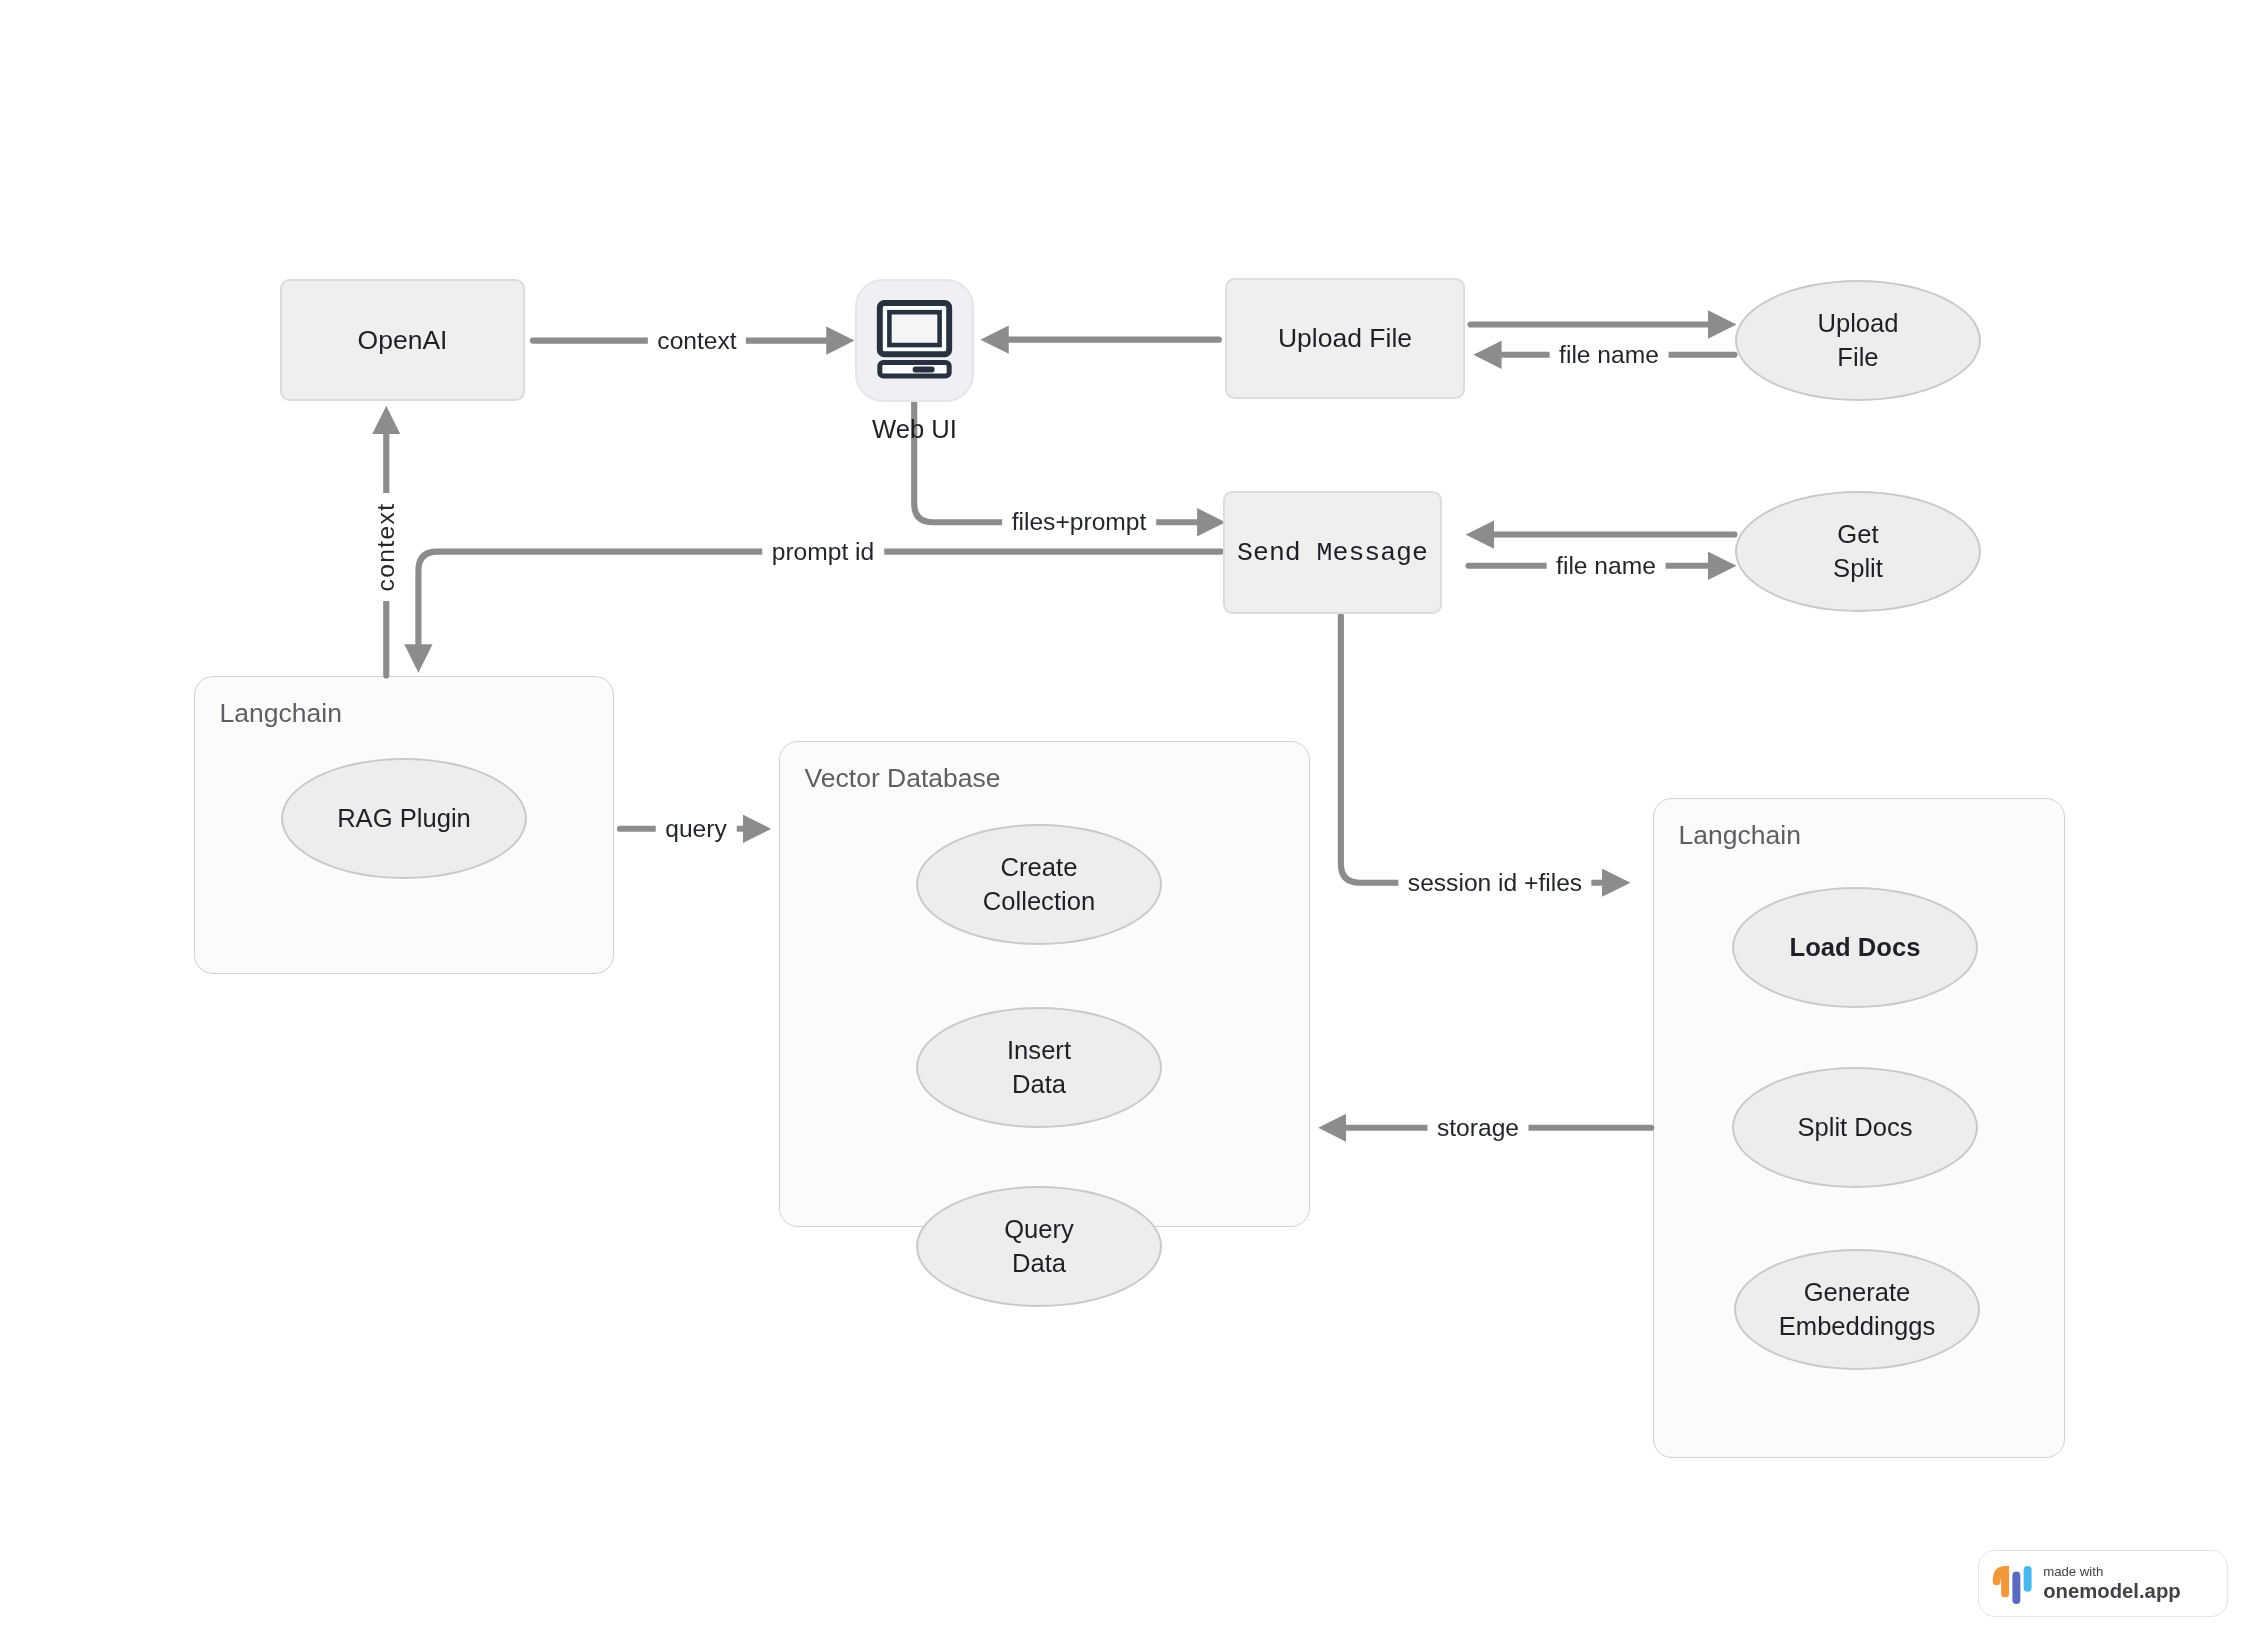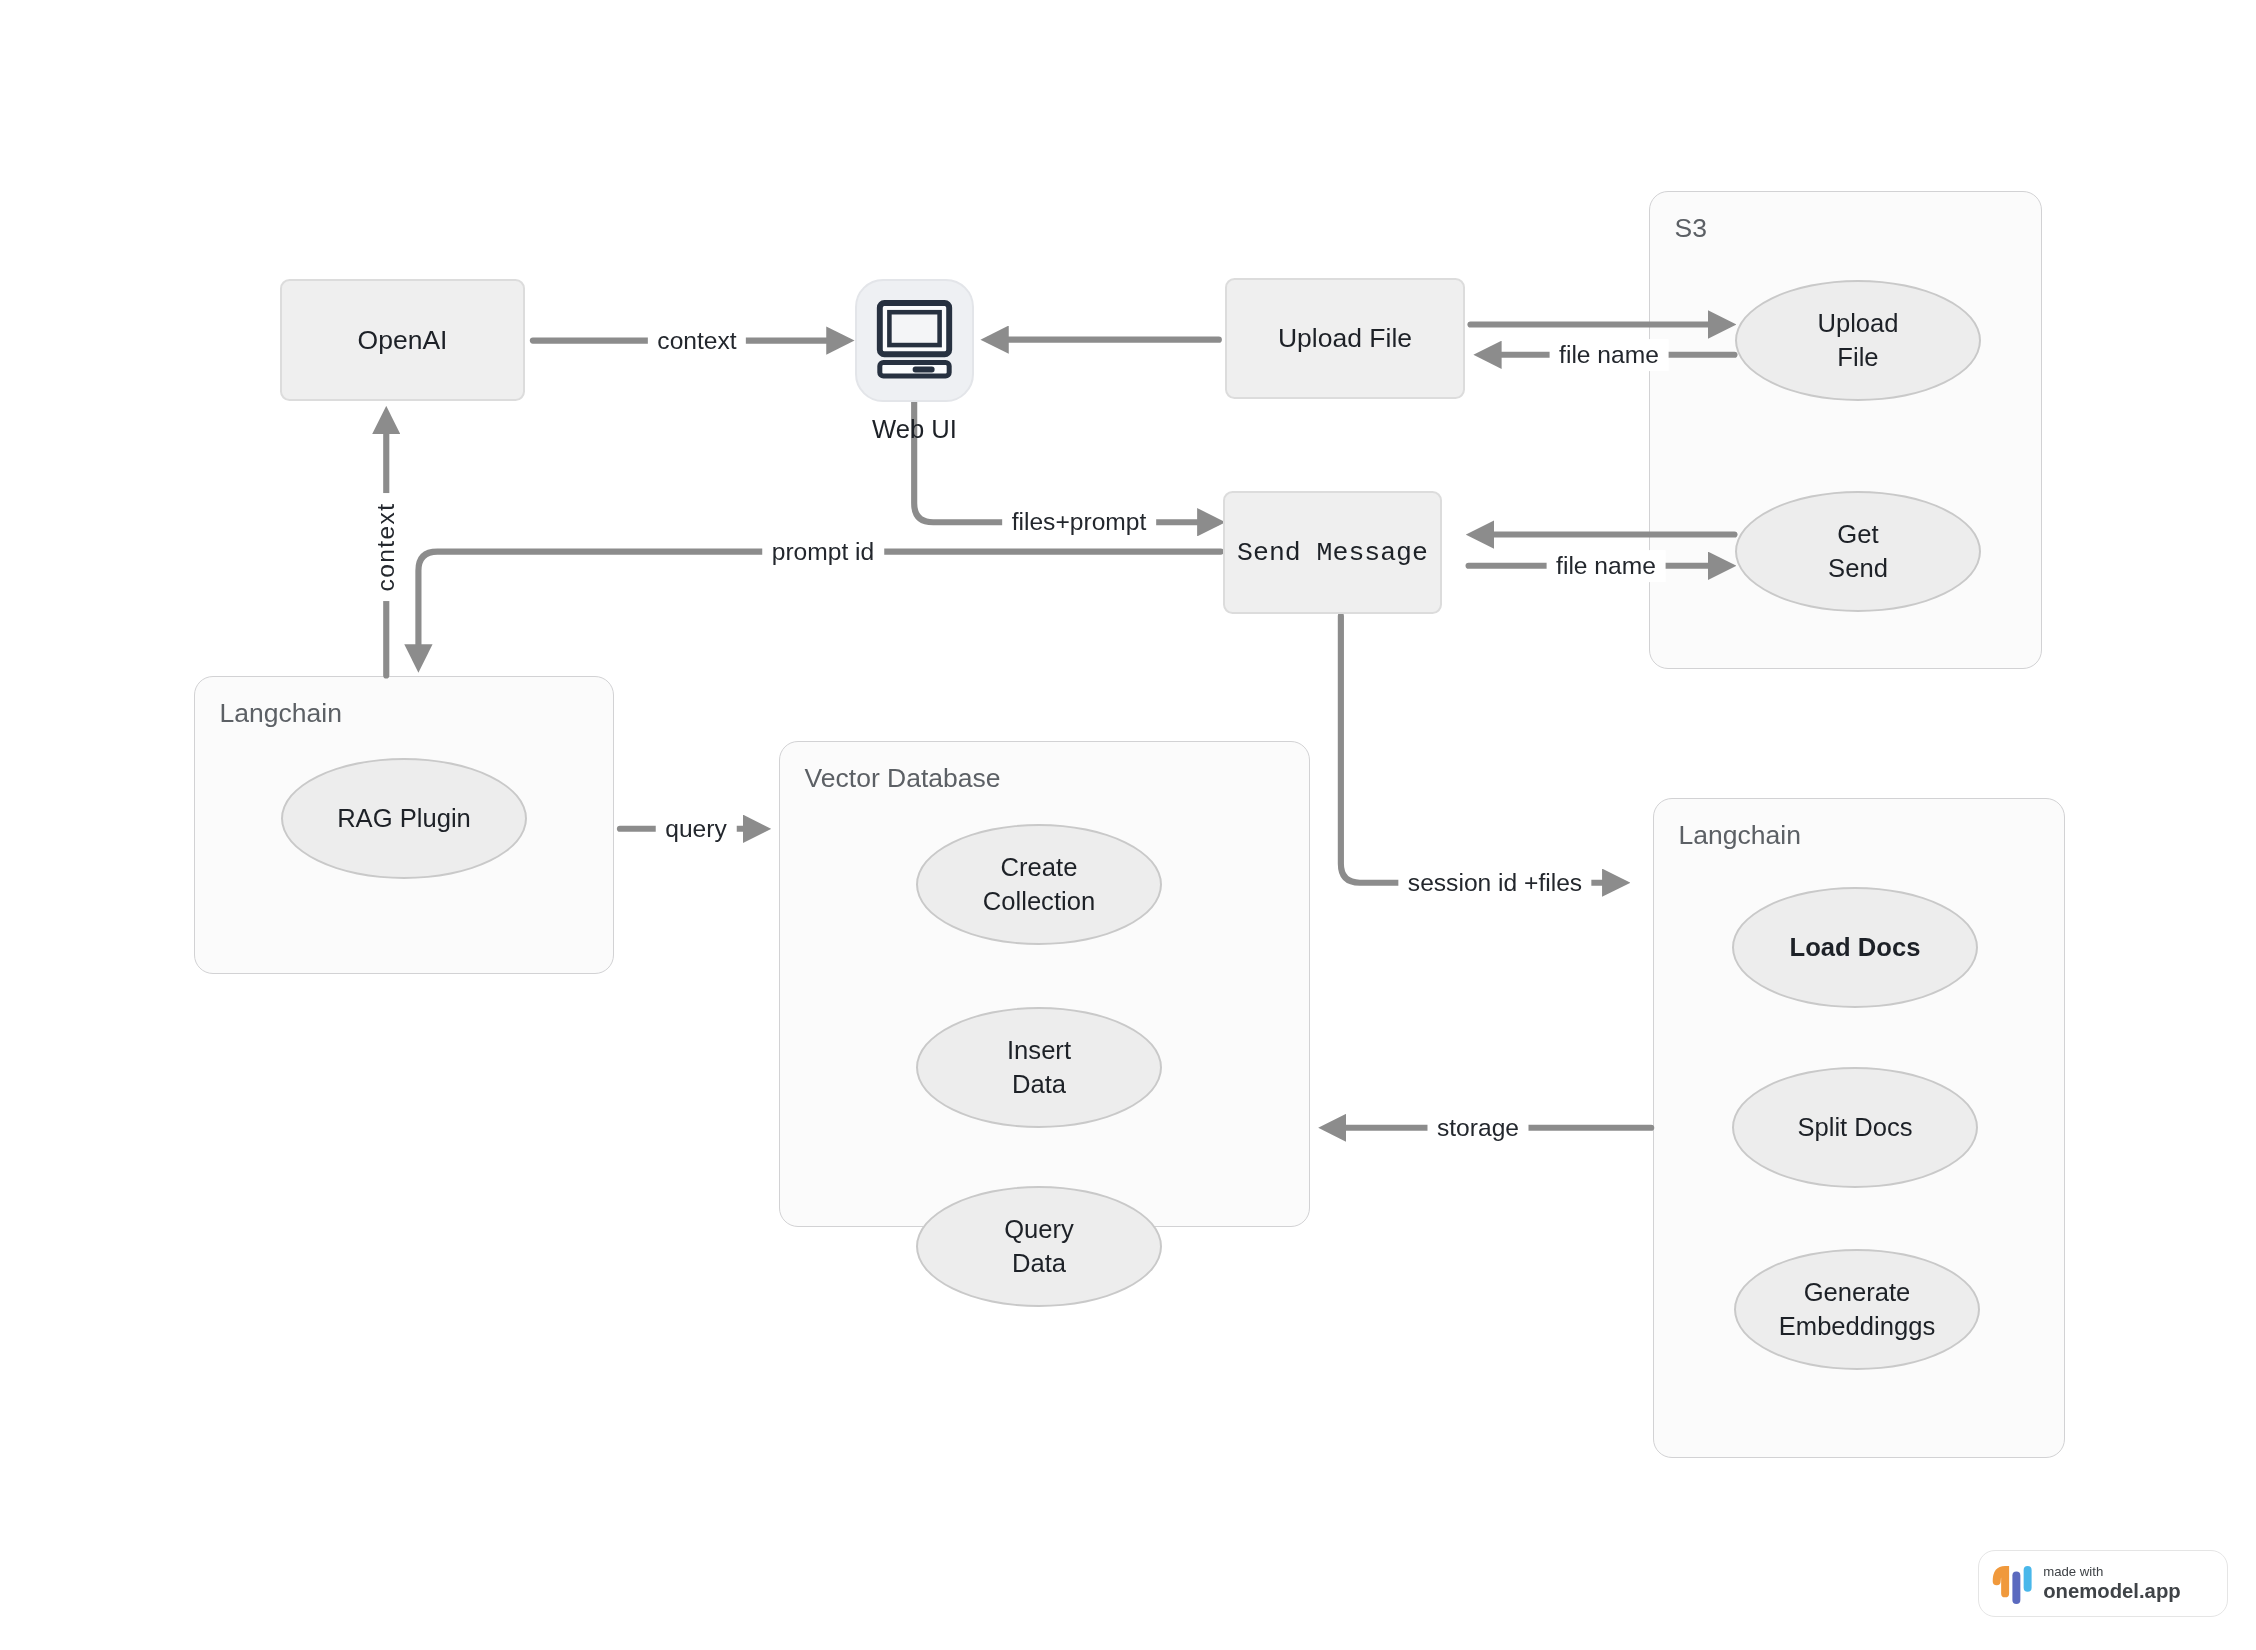--- a/index.html
+++ b/index.html
@@ -45,23 +45,20 @@
     display:flex;align-items:center;gap:6px;padding-left:13.2px;}
   .badge-text{display:flex;flex-direction:column;line-height:1.12;color:#3f4347;}
   .badge-made{font-size:13.2px;}
   .badge-brand{font-size:20.3px;font-weight:700;}
 </style>
 </head>
 <body>
 
 <div class="stage">
 
-  <div class="container-box" style="left:1649px;top:191px;width:393px;height:478px;">
-    <span class="container-label">S3</span>
-  </div>
   <div class="container-box" style="left:194px;top:676px;width:420px;height:298px;">
     <span class="container-label">Langchain</span>
   </div>
   <div class="container-box" style="left:779px;top:741px;width:531px;height:486px;">
     <span class="container-label">Vector Database</span>
   </div>
   <div class="container-box" style="left:1653px;top:798px;width:412px;height:660px;">
     <span class="container-label">Langchain</span>
   </div>
 
@@ -105,21 +102,21 @@
       <rect x="35.5" y="34" width="55" height="36" fill="#f4f5f7" stroke="#273140" stroke-width="5"></rect>
       <rect x="25" y="89" width="76" height="15" rx="4" fill="#fbfcfd" stroke="#273140" stroke-width="5.5"></rect>
       <rect x="61" y="93.5" width="24" height="6.5" rx="3" fill="#273140"></rect>
     </svg>
   </div>
   <div class="icon-caption" style="left:820px;top:415px;">Web UI</div>
 
   <div class="ellipse" style="left:1735px;top:280px;">Upload
 File</div>
   <div class="ellipse" style="left:1735px;top:491px;">Get
-Send</div>
+Split</div>
   <div class="ellipse" style="left:281px;top:758px;">RAG Plugin</div>
   <div class="ellipse" style="left:916px;top:824px;">Create
 Collection</div>
   <div class="ellipse" style="left:916px;top:1007px;">Insert
 Data</div>
   <div class="ellipse" style="left:916px;top:1186px;">Query
 Data</div>
   <div class="ellipse" style="left:1732px;top:887px;font-weight:bold;">Load Docs</div>
   <div class="ellipse" style="left:1732px;top:1067px;">Split Docs</div>
   <div class="ellipse" style="left:1734px;top:1249px;">Generate

